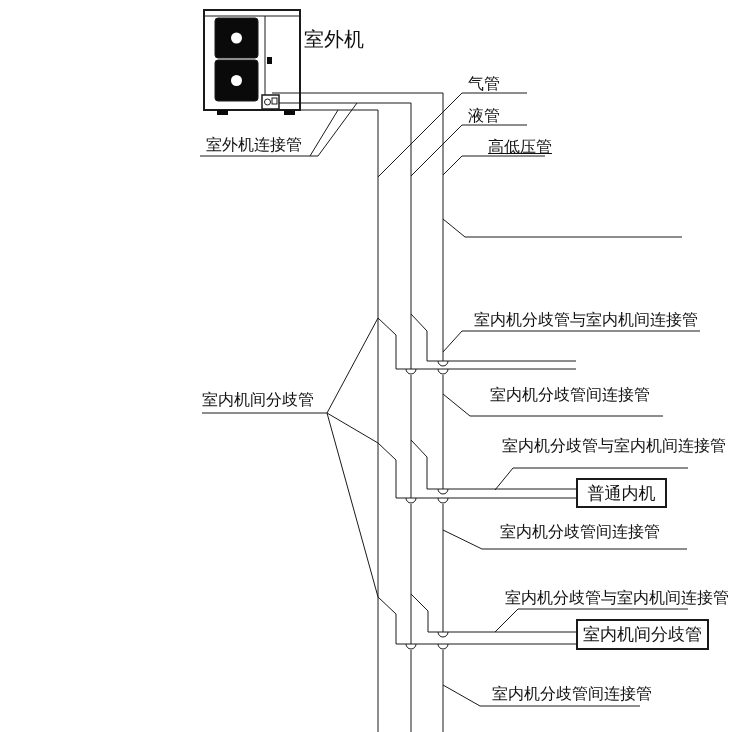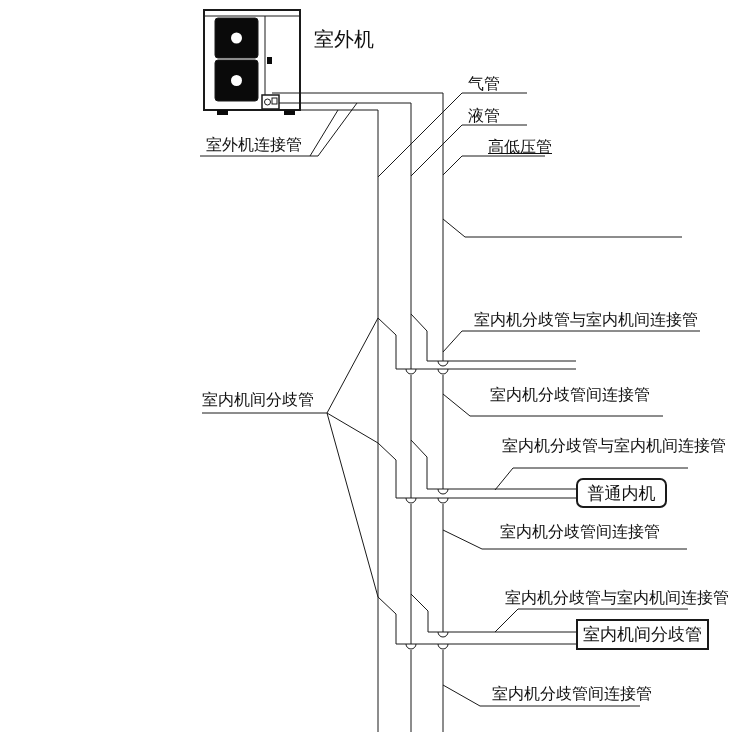--- a/index.html
+++ b/index.html
@@ -103,21 +103,21 @@
 
         <path d="M495 632 L518 609 H688"></path>
 
         <path d="M443 685 L480 706 H640"></path>
 
         <path d="M202 413 H327 M327 413 L378 318 M327 413 L378 443 M327 413 L378 597"></path>
       </g>
     </g>
   </svg>
 
-  <div class="lbl" style="left:314px;top:27px;font-size:20px;line-height:24px;">室外机</div>
+  <div class="lbl" style="left:304px;top:27px;font-size:20px;line-height:24px;">室外机</div>
 
   <div class="lbl" style="left:206px;top:135px;">室外机连接管</div>
 
   <div class="lbl" style="left:468px;top:74px;">气管</div>
 
   <div class="lbl" style="left:468px;top:106px;">液管</div>
 
   <div class="lbl" style="left:488px;top:137px;text-decoration:underline;">高低压管</div>
 
 
@@ -129,17 +129,17 @@
 
   <div class="lbl" style="left:502px;top:436px;">室内机分歧管与室内机间连接管</div>
 
   <div class="lbl" style="left:500px;top:522px;">室内机分歧管间连接管</div>
 
   <div class="lbl" style="left:505px;top:588px;">室内机分歧管与室内机间连接管</div>
 
   <div class="lbl" style="left:492px;top:684px;">室内机分歧管间连接管</div>
 
 
-  <div class="unit-box" style="left:576px;top:478px;width:91px;height:30px;border-radius:7px;">普通内机</div>
+  <div class="unit-box" style="left:576px;top:478px;width:91px;height:30px;">普通内机</div>
 
   <div class="unit-box" style="left:576px;top:619px;width:133px;height:31px;">室内机间分歧管</div>
 
 </div>
 
 </body></html>

